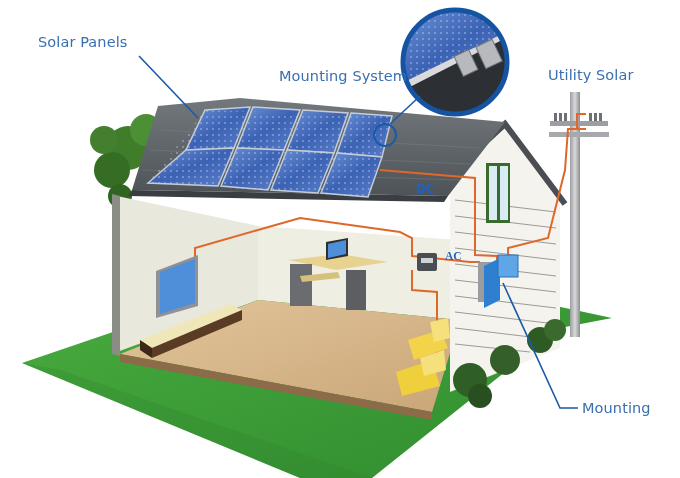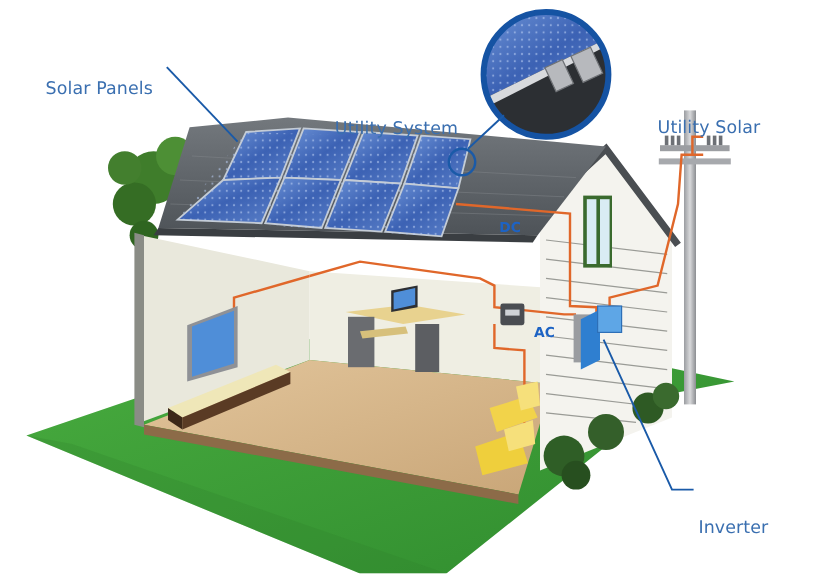--- a/index.html
+++ b/index.html
@@ -1,28 +1,28 @@
 <!DOCTYPE html>
 <html><head>
   <meta charset="utf-8">
   <style>
     html, body { margin: 0; padding: 0; background: #ffffff; }
     body { width: 680px; height: 478px; overflow: hidden; position: relative; font-family: "Liberation Sans", sans-serif; }
     #stage { position: absolute; left: 0; top: 0; width: 680px; height: 478px; }
     .label {
       position: absolute; color: #3a6fb0; font-size: 14.5px; font-family: "DejaVu Sans", sans-serif;
-      white-space: nowrap; letter-spacing: 0.1px; margin-top: 32px;
+      white-space: nowrap; letter-spacing: 0.1px;
     }
     .wire-label { position: absolute; color: #1d63c4; font-weight: bold; font-size: 11.5px; font-family: "DejaVu Sans", sans-serif; }
     #lbl-solar { left: 38px; top: 34px; }
     #lbl-mount { left: 279px; top: 68px; }
     #lbl-grid  { left: 548px; top: 67px; }
     #lbl-inv   { left: 582px; top: 400px; }
     #lbl-dc    { left: 416px; top: 170px; margin-top: 12px; }
-    #lbl-ac    { left: 445px; top: 270px; }
+    #lbl-ac    { left: 445px; top: 250px; font-family: Liberation Serif, serif; }
   </style>
 </head>
 <body>
 
 <div id="stage">
   <svg width="680" height="478" viewBox="0 0 680 478" xmlns="http://www.w3.org/2000/svg">
     <defs>
       <linearGradient id="grass" x1="0" y1="0" x2="1" y2="1">
         <stop offset="0" stop-color="#4aae40"></stop>
         <stop offset="1" stop-color="#2f8b2e"></stop>
@@ -210,18 +210,18 @@
     </g>
 
     <g fill="none" stroke="#1a5aa8" stroke-width="1.6">
       <polyline points="139,56 198,118"></polyline>
       <polyline points="390,124 420,96"></polyline>
       <polyline points="503,283 560,408 578,408"></polyline>
     </g>
   </svg>
 
   <div class="label" id="lbl-solar">Solar Panels</div>
-  <div class="label" id="lbl-mount">Utility System</div>
+  <div class="label" id="lbl-mount">Mounting System</div>
   <div class="label" id="lbl-grid">Utility Solar</div>
-  <div class="label" id="lbl-inv">Inverter</div>
+  <div class="label" id="lbl-inv">Mounting</div>
   <div class="wire-label" id="lbl-dc">DC</div>
   <div class="wire-label" id="lbl-ac">AC</div>
 </div>
 
 </body></html>

